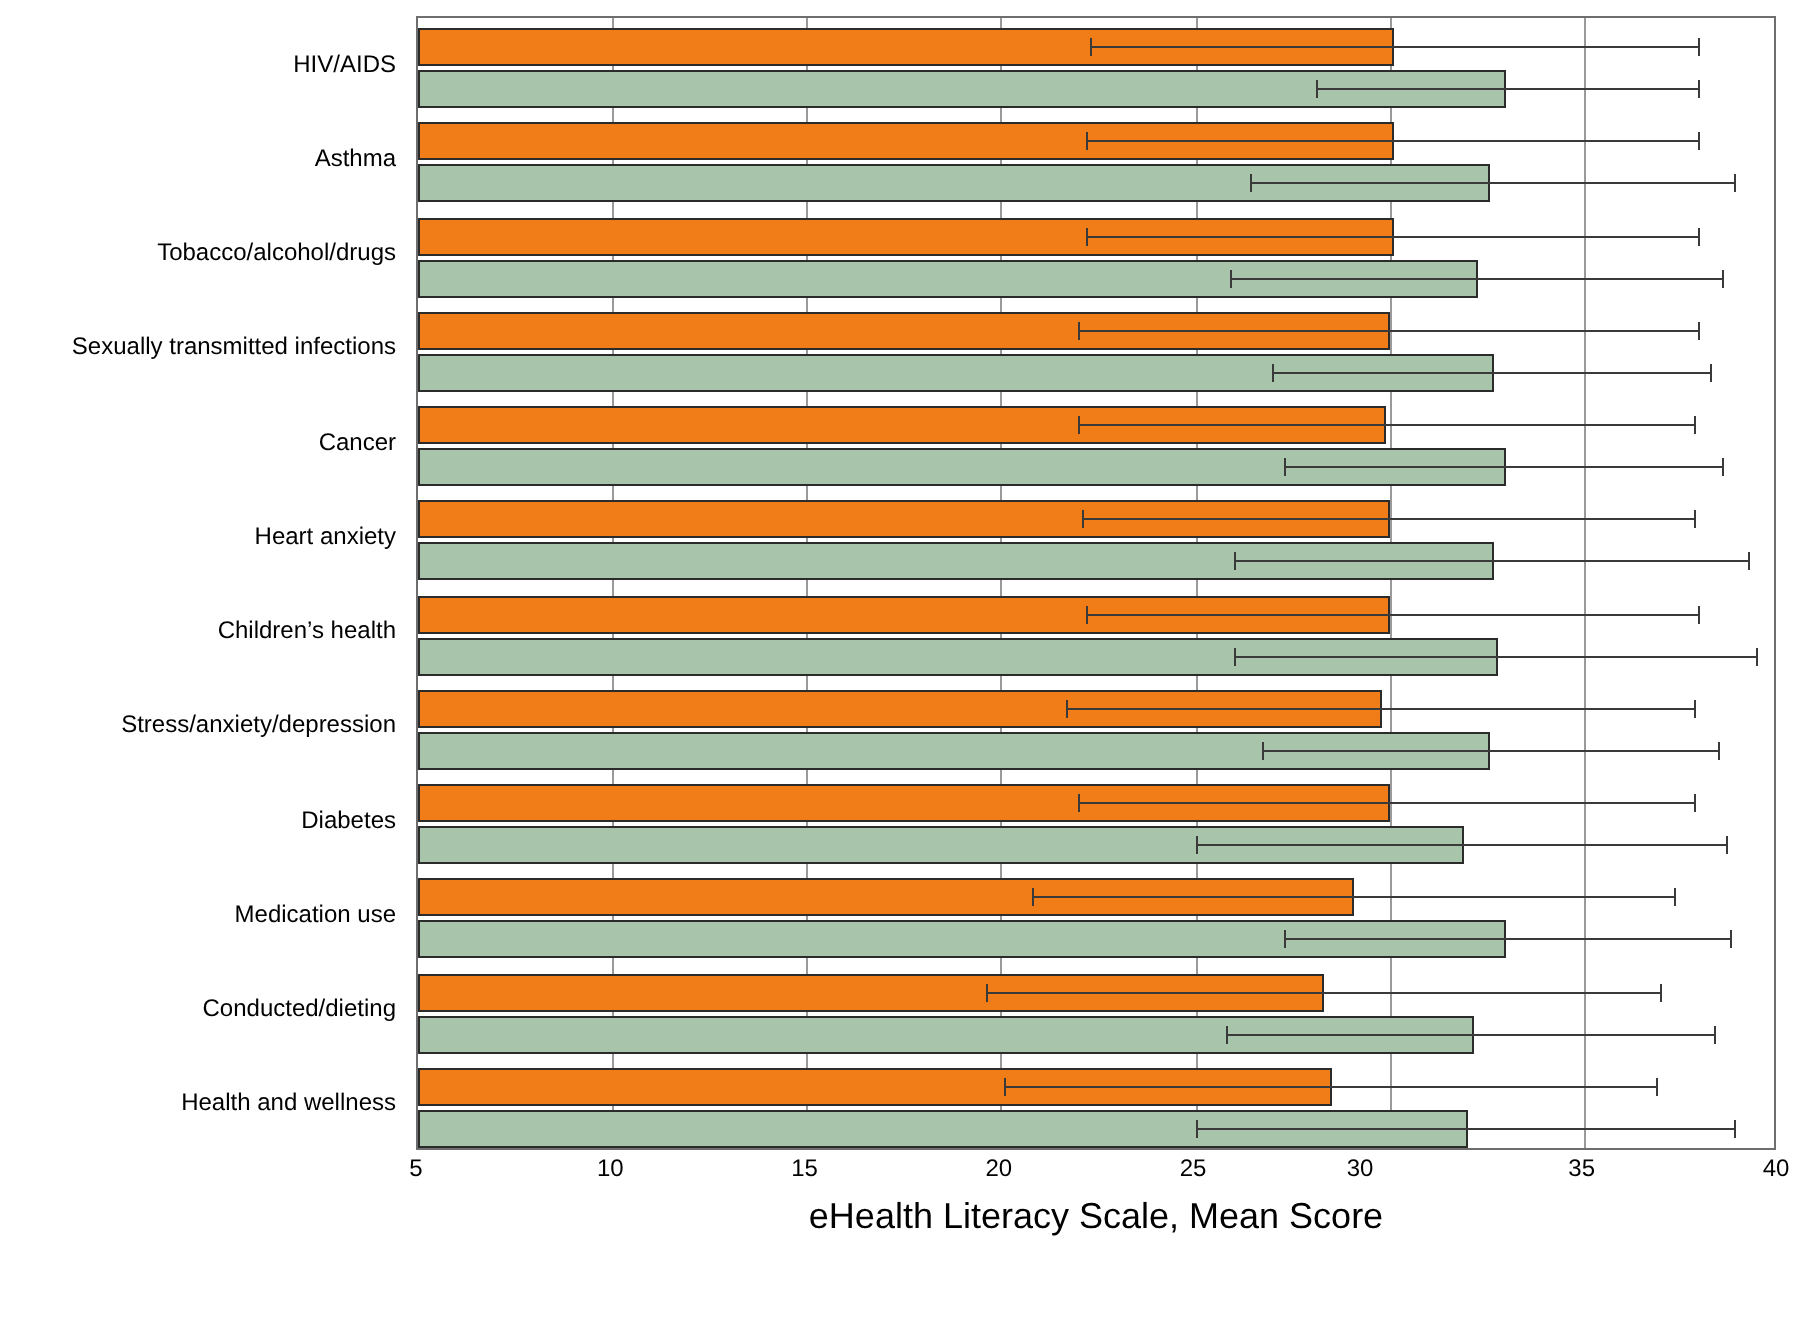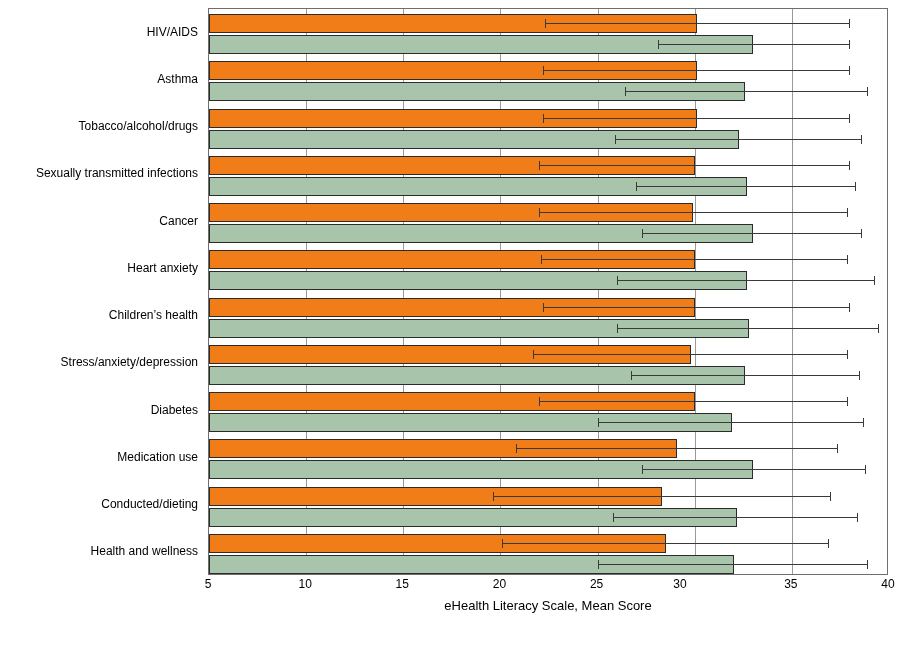--- a/index.html
+++ b/index.html
@@ -99,21 +99,21 @@
     font-size: 12px;
     transform: translateX(-50%);
     white-space: nowrap;
   }
   .xlabel {
     position: absolute;
     left: 208px;
     top: 598px;
     width: 680px;
     text-align: center;
-    font-size: 13px;
+    font-size: 18px;
   }
 
   
   .legend {
     position: absolute;
     left: 50%;
     transform: translateX(-50%);
     top: 630px;
     border: 1px solid #4d4d4d;
     background: #ffffff;

